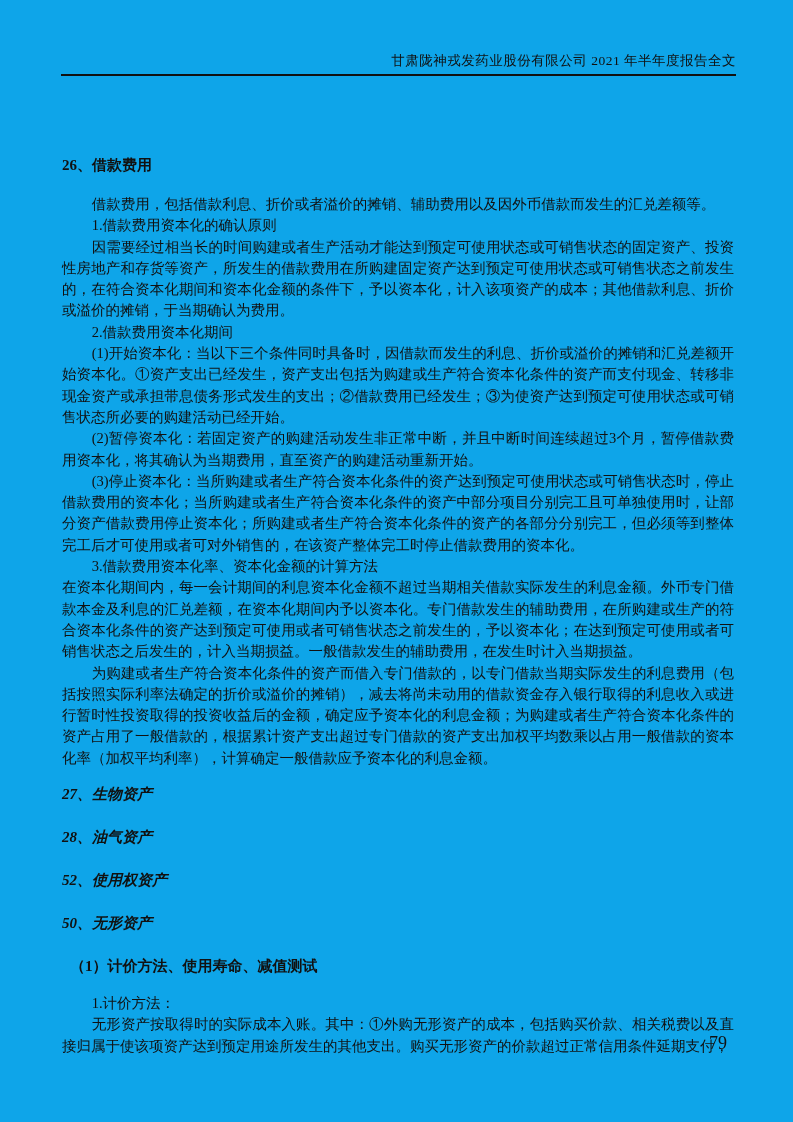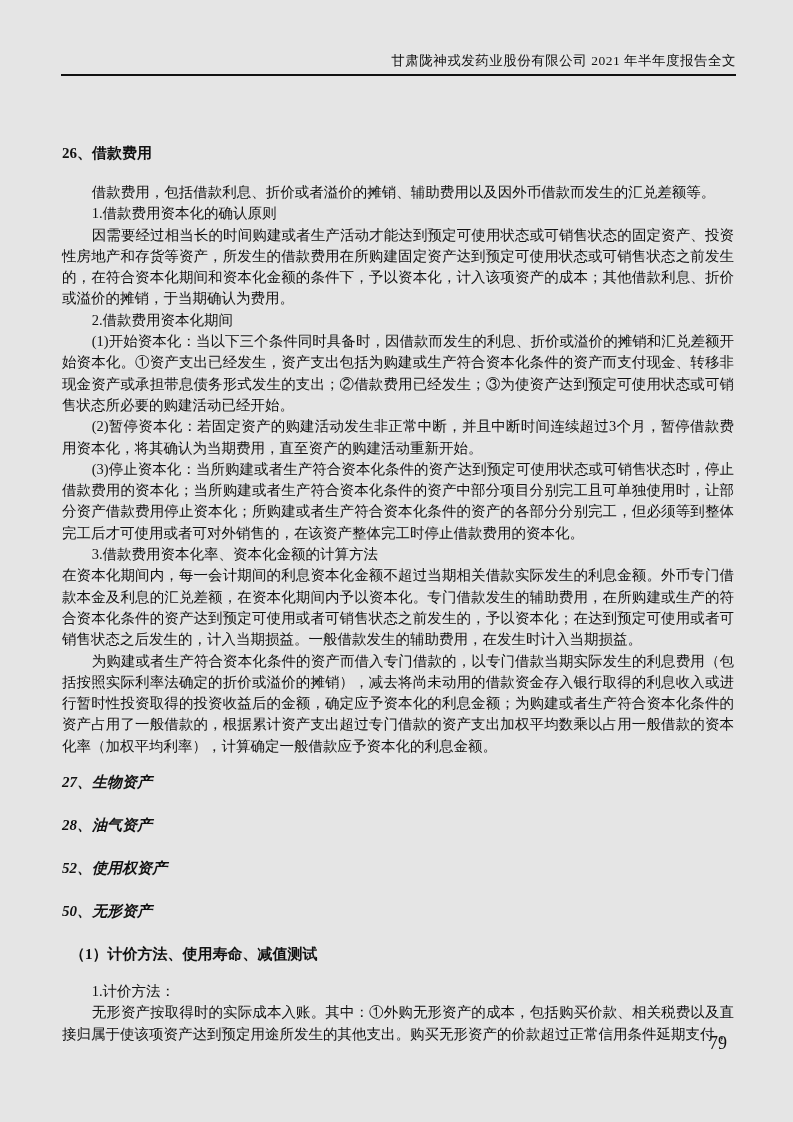--- a/index.html
+++ b/index.html
@@ -5,21 +5,21 @@
   html,body { margin:0; padding:0; }
   body {
     width:793px; height:1122px;
     background:#ffffff;
     font-family:"Liberation Serif","DejaVu Serif",serif;
     color:#111;
   }
   .page {
     position:relative;
     width:793px; height:1122px;
-    background:#e5e5e5;
+    background:#0ea5e9;
     overflow:hidden;
   }
   .report-header {
     position:absolute;
     left:61px; right:57px; top:52px;
     text-align:right;
     font-size:13.5px;
     line-height:17px;
     letter-spacing:0.5px;
     padding-bottom:5px;
@@ -27,21 +27,21 @@
   }
   .content {
     position:absolute;
     left:62px; top:141px;
     width:672px;
   }
   .h2 {
     font-size:15px;
     line-height:17px;
     font-weight:bold;
-    margin:4px 0 20px 0;
+    margin:16px 0 20px 0;
   }
   .h2.spaced { margin:17px 0 26px 0;font-style:italic; }
   .h3 {
     font-size:15px;
     line-height:17px;
     font-weight:bold;
     margin:26px 0 18px 8px;
   }
   .para {
     font-size:14.5px;

